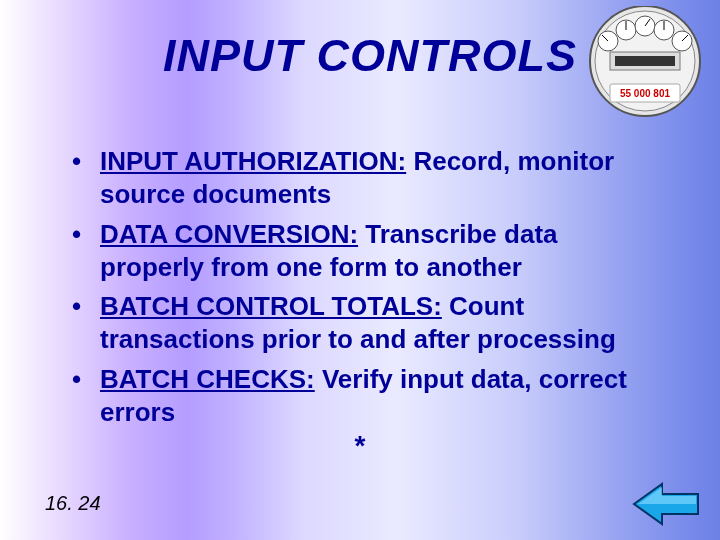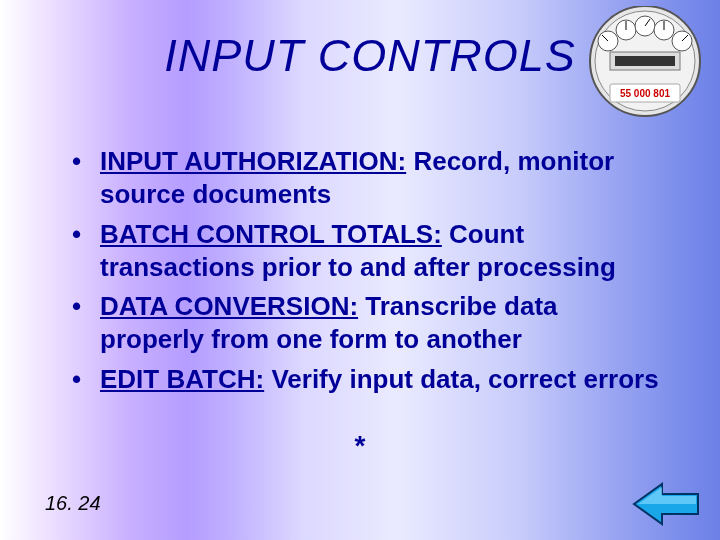--- a/index.html
+++ b/index.html
@@ -27,21 +27,21 @@
       #7a8ceb 95%,
       #6c80e6 100%);
   }
   .title {
     position: absolute;
     top: 30px;
     left: 0;
     width: 100%;
     text-align: center;
     font-size: 45px;
-    font-weight: normal;
+    font-weight: bold;
     font-style: italic;
     color: #000099;
     letter-spacing: 1px;
     padding-left: 20px;
     box-sizing: border-box;
   }
   .bullets {
     position: absolute;
     top: 145px;
     left: 72px;
@@ -134,27 +134,27 @@
     </svg>
   </div>
 
   <div class="title">INPUT CONTROLS</div>
 
   <ul class="bullets">
     <li>
       <span class="term">INPUT AUTHORIZATION:</span><span> Record, monitor source documents</span>
     </li>
     <li>
+      <span class="term">DATA CONVERSION:</span><span> Transcribe data properly from one form to another</span>
+    </li>
+    <li>
       <span class="term">BATCH CONTROL TOTALS:</span><span> Count transactions prior to and after processing</span>
     </li>
     <li>
-      <span class="term">DATA CONVERSION:</span><span> Transcribe data properly from one form to another</span>
-    </li>
-    <li>
-      <span class="term">EDIT BATCH:</span><span> Verify input data, correct errors</span>
+      <span class="term">BATCH CHECKS:</span><span> Verify input data, correct errors</span>
     </li>
   </ul>
 
   <div class="asterisk">*</div>
 
   <div class="slide-number">16. 24</div>
 
   <div class="back-arrow">
     <svg viewBox="0 0 70 48" width="70" height="48">
       <polygon points="2,24 30,4 30,14 66,14 66,34 30,34 30,44" fill="#1aa7ea" stroke="#003366" stroke-width="2"></polygon>

